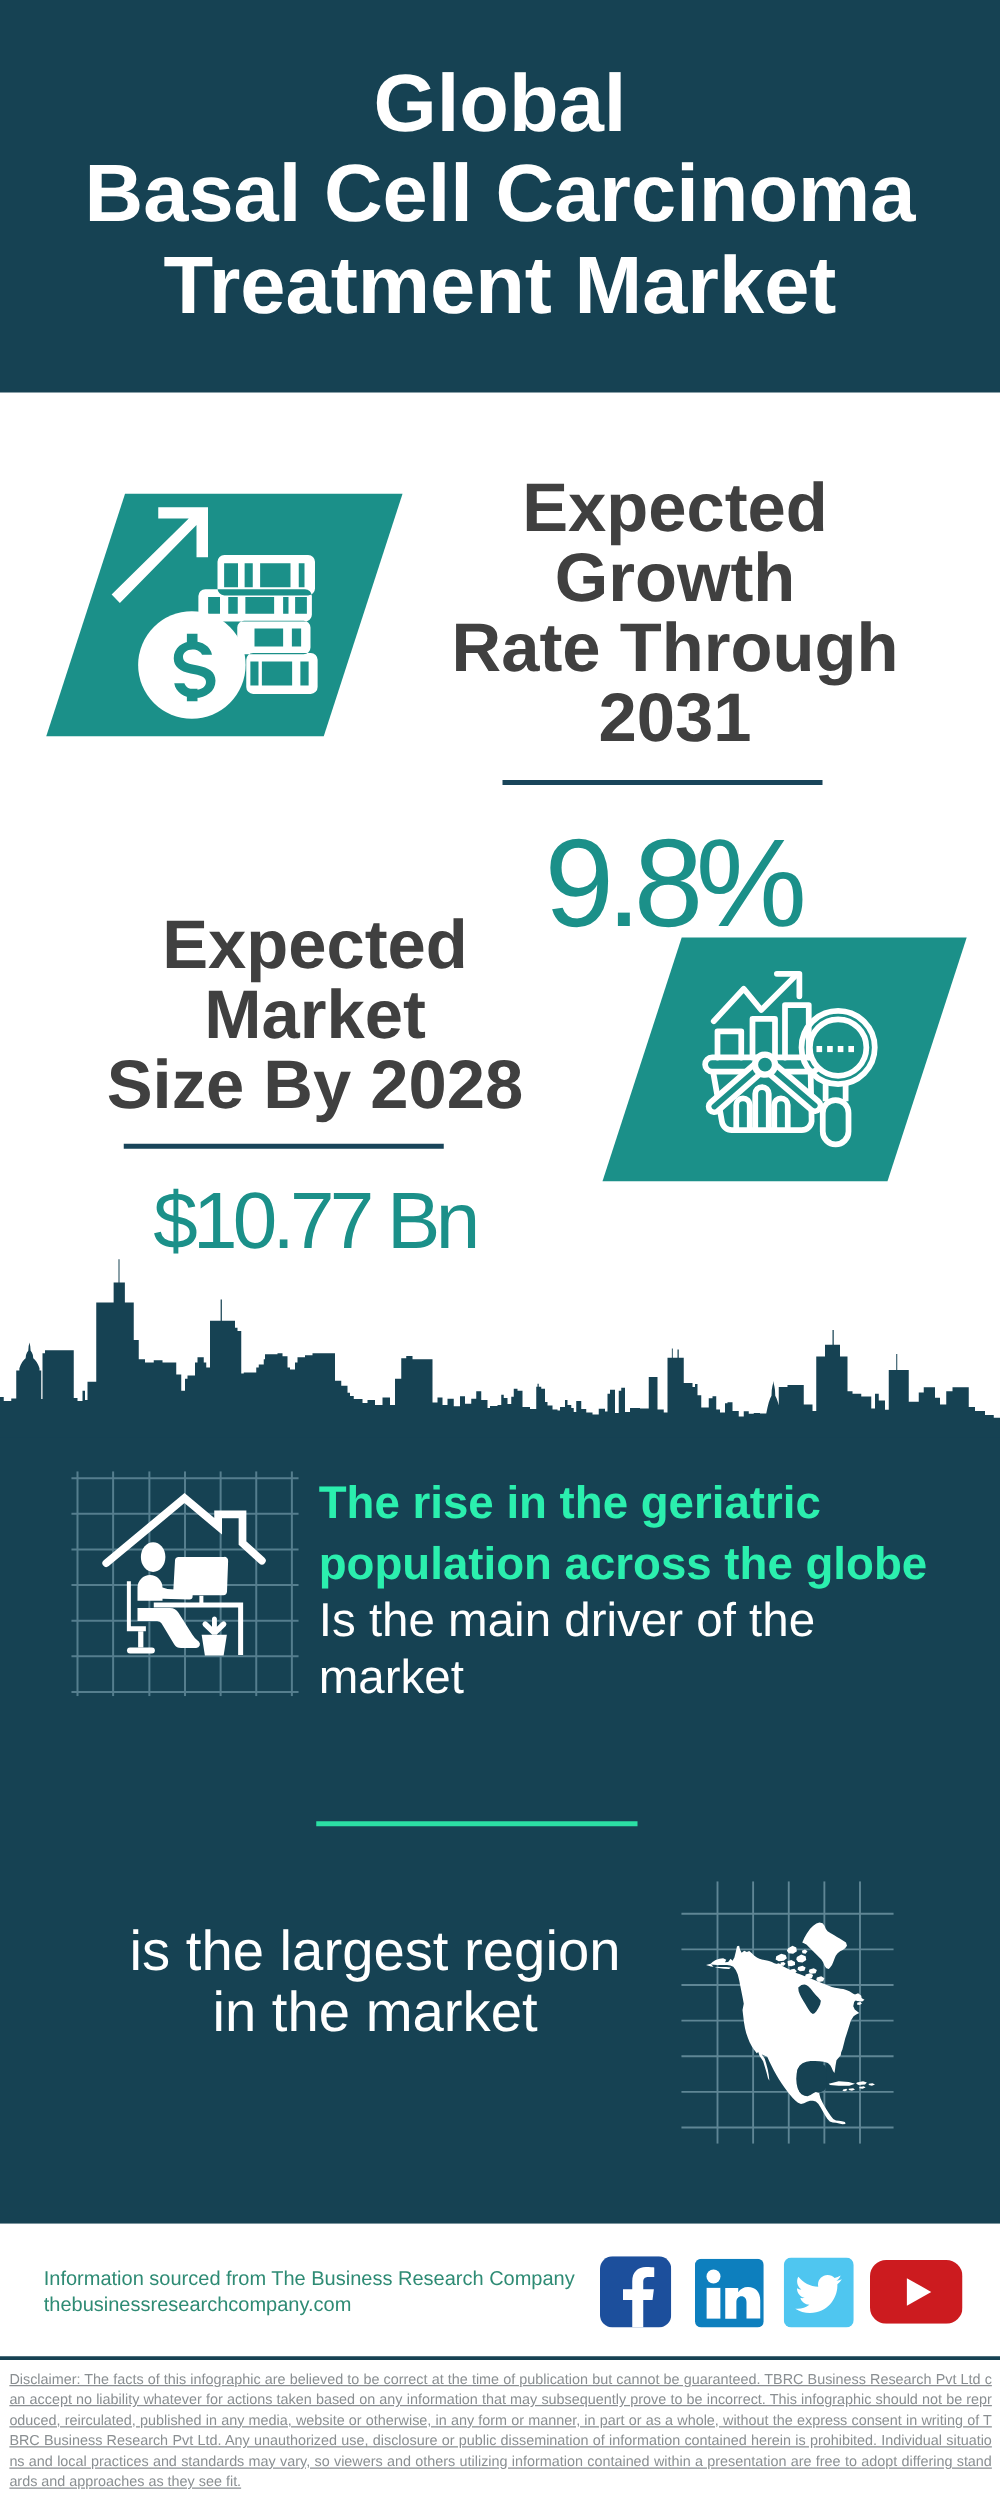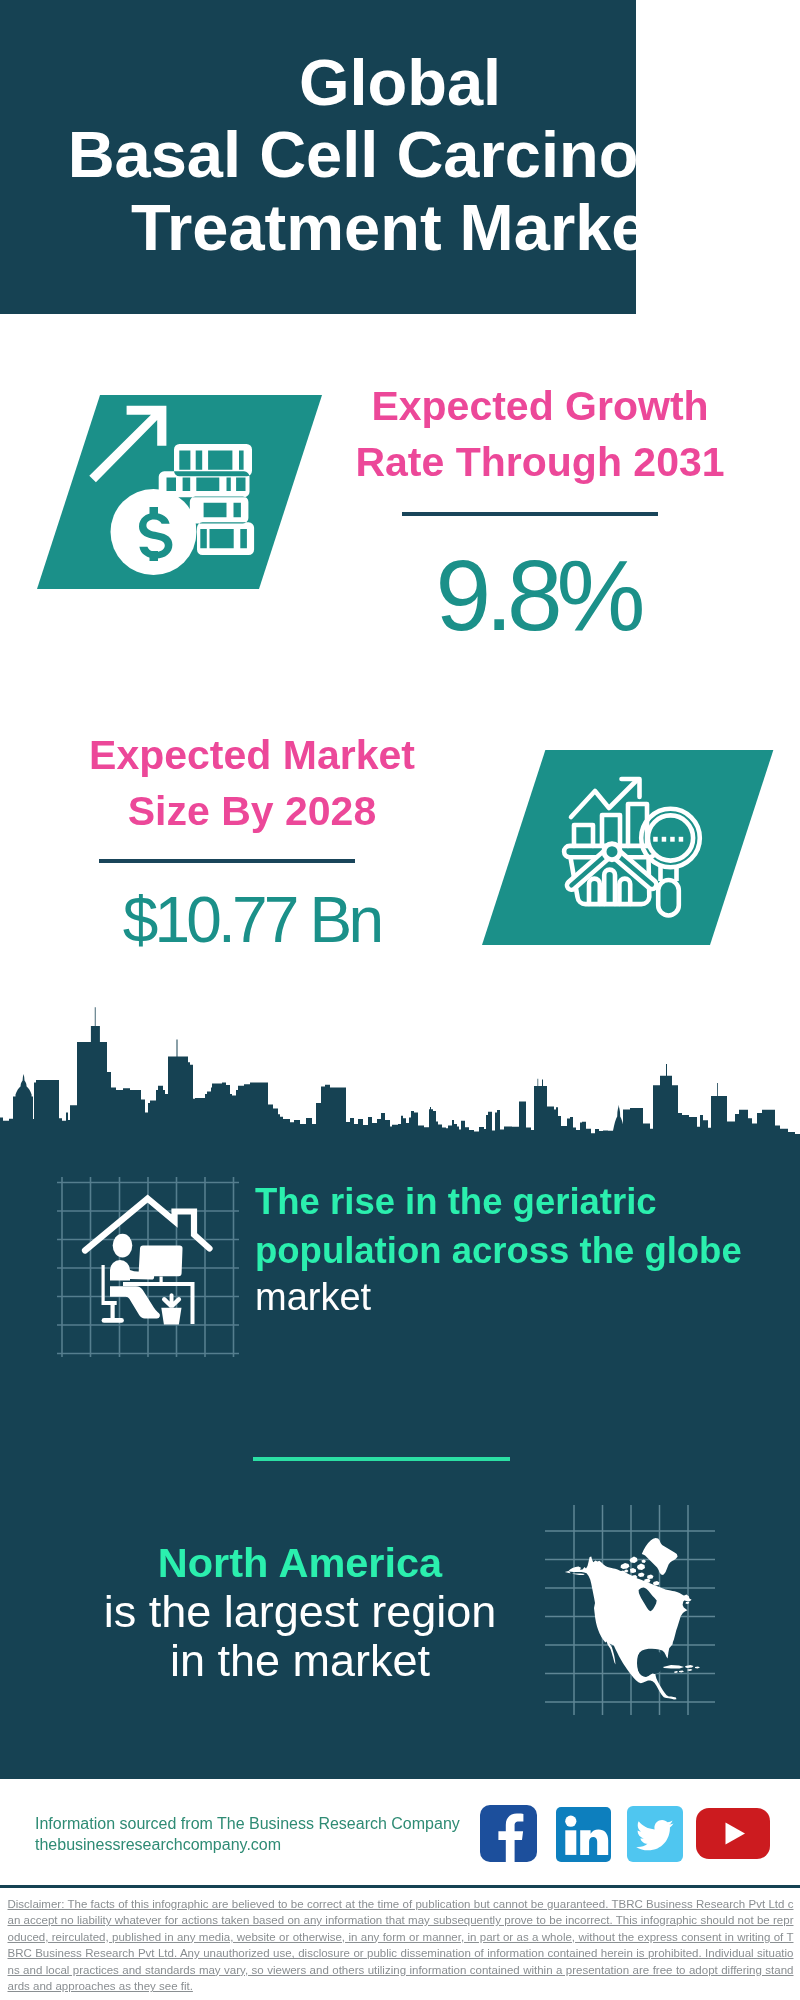--- a/index.html
+++ b/index.html
@@ -1,36 +1,36 @@
 <!DOCTYPE html>
 <html><head>
 <meta charset="utf-8">
 <title>Global Basal Cell Carcinoma Treatment Market</title>
 <style>
   html,body{margin:0;padding:0;background:#ffffff;}
   body{width:800px;height:2000px;font-family:"Liberation Sans",sans-serif;overflow:hidden;}
   .page{position:relative;width:800px;height:2000px;overflow:hidden;background:#ffffff;}
 
   
-  .header{position:absolute;left:0;top:0;width:636px;height:314px;background:#164253;}
+  .header{position:absolute;left:0;top:0;width:800px;height:314px;background:#164253;}
   .header .title{position:absolute;left:0;top:46.5px;width:800px;text-align:center;color:#ffffff;
       font-weight:bold;font-size:65px;line-height:72.7px;letter-spacing:0px;}
 
   
   .para{position:absolute;background:#1b9089;}
   .para-1{left:37px;top:395px;width:222px;height:194px;
       transform:skewX(-18deg);transform-origin:bottom left;}
   .para-2{left:482px;top:750px;width:228px;height:195px;
       transform:skewX(-18deg);transform-origin:bottom left;}
 
   .icon-money{position:absolute;left:85px;top:398px;width:178px;height:182px;}
   .icon-chart{position:absolute;left:556px;top:772px;width:154px;height:150px;}
 
   .blk{position:absolute;}
-  .blk .hdr{color:#ec4899;font-weight:bold;font-size:41px;line-height:56px;text-align:center;}
+  .blk .hdr{color:#404040;font-weight:bold;font-size:55px;line-height:56px;text-align:center;}
   .blk .rule{height:3.5px;background:#19455a;margin:0 auto;width:256px;}
   .blk .val{color:#1b9089;font-weight:normal;font-size:100px;line-height:100px;text-align:center;
       letter-spacing:-6px;}
 
   .growth-blk{left:340px;top:378px;width:400px;}
   .growth-blk .rule{margin-top:22px;margin-left:62px;}
   .growth-blk .val{margin-top:29px;margin-left:-5px;}
   .size-blk{left:52px;top:727px;width:400px;}
   .size-blk .rule{margin-top:20px;width:256px;margin-left:47px;}
   .size-blk .val{margin-top:19px;font-size:64px;line-height:76px;letter-spacing:-3.8px;margin-left:-1px;}
@@ -191,41 +191,41 @@
   <g fill="#ffffff">
     <path d="M161.3,1307.8 h20.2 l-2.6,16.6 h-15.0 z"></path>
     <path d="M169.6,1294.8 a2.0,2.0 0 0 1 3.9,0 v6.6
              l4.0,-3.8 a2.2,2.2 0 0 1 3.1,3.1 l-7.1,6.9 v0.2 h-3.9 v-0.2
              l-7.1,-6.9 a2.2,2.2 0 0 1 3.1,-3.1 l4.0,3.8 z"></path>
   </g>
 </svg>
   <div class="driver-text">
     <span class="hi">The rise in the geriatric</span>
     <span class="hi">population across the globe</span>
+    <span class="lo">Is the main driver of the</span>
     <span class="lo">market</span>
   </div>
 
   <svg class="icon-map" viewBox="0 0 170 210">
   <g stroke="#5f8695" stroke-width="1.5" fill="none">
     <path d="M29,0 V210 M57.5,0 V210 M86,0 V210 M114.5,0 V210 M143,0 V210"></path>
     <path d="M0,26 H170 M0,54.5 H170 M0,83 H170 M0,111.5 H170 M0,140 H170 M0,168.5 H170 M0,197 H170"></path>
   </g>
   <g fill="#ffffff">
     <path d="M23.0,66.5 L25.0,64.5 L27.5,63.0 L30.5,62.0 L33.5,61.5 L36.0,62.8 L35.0,64.8 L37.5,64.6 L39.5,62.0 L41.0,63.5 L42.5,61.0 L43.5,57.0 L44.6,52.0 L46.3,51.6 L47.0,54.5 L48.3,57.2 L50.4,55.6 L52.5,56.6 L54.4,55.8 L56.5,57.6 L58.5,59.6 L60.5,61.0 L62.5,62.0 L64.5,62.6 L66.5,63.0 L68.5,63.4 L70.2,63.8 L72.5,64.6 L74.5,65.6 L76.5,66.2 L78.5,66.8 L80.5,67.6 L82.5,68.6 L84.5,69.6 L86.5,70.6 L88.5,71.6 L90.5,72.6 L92.5,73.6 L95.5,74.5 L98.0,75.6 L100.5,76.6 L103.0,77.6 L105.5,78.6 L108.0,79.6 L110.5,80.6 L113.0,81.6 L115.5,82.6 L118.0,83.6 L120.5,84.6 L123.0,85.1 L125.5,85.6 L127.5,85.9 L129.6,86.2 L132.0,87.0 L134.5,88.0 L137.0,89.5 L139.5,91.0 L142.0,92.5 L144.5,93.5 L146.6,94.8 L144.8,96.2 L142.3,96.0 L139.8,95.0 L138.3,96.5 L137.6,100.0 L138.8,102.5 L142.4,105.3 L139.9,106.5 L137.9,108.0 L135.7,111.3 L134.9,114.0 L133.4,118.8 L132.4,122.0 L131.2,125.5 L130.2,129.5 L128.9,134.5 L127.9,137.0 L127.6,139.2 L124.2,143.2 L123.4,147.5 L123.0,150.8 L122.6,153.4 L121.4,151.8 L120.3,149.2 L119.2,147.2 L117.3,145.4 L114.0,144.4 L110.5,144.0 L107.0,143.8 L103.5,143.8 L100.0,144.4 L97.0,145.6 L94.6,147.6 L93.0,150.4 L92.3,154.0 L92.0,158.0 L92.3,162.0 L93.2,165.8 L95.2,168.8 L97.8,170.6 L100.6,171.4 L103.2,170.6 L105.4,169.0 L107.2,167.2 L108.8,166.2 L110.2,167.6 L110.6,170.6 L111.4,173.6 L112.8,176.6 L114.4,179.6 L116.2,182.6 L118.0,185.4 L119.8,188.0 L121.6,190.2 L123.8,191.4 L126.2,191.6 L128.6,192.0 L131.0,192.6 L131.4,194.2 L129.0,194.4 L126.4,193.8 L123.8,193.2 L121.2,193.0 L118.8,192.2 L116.8,190.0 L115.0,187.2 L113.2,184.0 L111.4,180.8 L109.6,178.0 L107.6,176.2 L105.4,175.6 L103.0,175.6 L100.6,176.4 L98.2,177.6 L95.8,178.2 L93.4,177.2 L91.2,175.4 L89.0,173.2 L86.8,170.6 L84.6,167.8 L82.4,164.8 L80.2,161.6 L78.0,158.2 L76.0,154.8 L74.0,151.2 L72.2,147.6 L70.4,144.0 L68.8,140.4 L64.4,138.5 L66.8,142.0 L68.0,146.0 L69.2,150.5 L70.0,155.0 L70.5,159.5 L69.4,157.5 L68.2,153.0 L66.9,148.5 L65.5,144.0 L62.6,139.5 L61.6,136.5 L60.4,137.5 L58.4,135.0 L56.4,132.0 L54.6,128.5 L53.2,125.0 L52.0,121.5 L51.0,117.5 L50.2,113.0 L49.6,108.0 L49.0,103.0 L50.0,98.0 L49.2,93.5 L48.2,88.5 L47.2,83.5 L46.2,78.5 L45.2,74.5 L43.6,71.0 L41.6,68.3 L39.2,67.4 L36.6,67.0 L34.0,67.0 L31.4,67.0 L28.8,67.0 L26.2,66.8 Z"></path>
     <path d="M23.5,66.0 L19.8,66.9 L23.8,68.1 L27.8,68.6 L31.8,68.6 L35.8,68.6 L39.8,68.9 L38.3,70.1 L34.3,69.9 L29.8,69.3 L25.8,68.3 Z"></path>
     <path d="M96.8,48.9 L98.6,45.0 L100.6,41.5 L103.1,38.0 L105.6,35.5 L108.1,33.8 L110.6,32.9 L113.1,33.5 L114.6,35.5 L115.6,38.0 L117.1,40.0 L119.6,41.5 L122.1,43.0 L124.6,44.5 L127.1,46.0 L129.6,47.5 L131.8,48.9 L132.6,51.5 L131.1,53.5 L129.1,55.0 L127.1,56.0 L125.1,57.5 L123.6,59.5 L122.6,62.0 L121.6,64.5 L120.6,67.0 L119.1,69.0 L118.0,70.1 L116.1,69.5 L114.6,67.5 L113.6,65.0 L112.1,62.5 L110.1,60.5 L108.1,58.5 L106.1,56.5 L104.1,54.5 L102.1,52.5 L100.1,50.5 L98.1,49.5 Z"></path>
     <path d="M76.0,60.0 L80.0,58.0 L83.5,59.0 L84.5,61.5 L82.0,63.5 L78.0,64.0 L75.5,62.5 ZM85.5,53.5 L89.0,51.5 L92.0,53.0 L92.5,56.0 L89.5,58.0 L86.0,57.5 L84.5,55.5 ZM92.5,60.5 L96.0,58.5 L99.5,60.0 L100.0,63.0 L97.0,65.0 L93.5,64.5 L92.0,62.5 ZM85.0,64.0 L88.0,63.0 L91.0,64.5 L91.0,67.0 L88.0,68.0 L85.5,67.5 ZM74.5,66.5 L78.0,65.5 L80.5,67.0 L79.5,69.5 L76.0,70.0 L74.0,68.5 ZM93.5,68.5 L97.0,67.5 L99.5,69.0 L98.5,71.5 L95.0,72.0 L93.0,70.5 ZM102.5,70.5 L106.0,69.5 L108.5,71.0 L107.5,73.5 L104.0,74.0 L102.0,72.5 ZM87.5,70.5 L90.5,70.0 L92.5,72.0 L90.5,74.0 L87.5,73.5 L86.5,72.0 ZM99.5,74.5 L103.0,73.5 L105.5,75.0 L104.5,77.5 L101.0,78.0 L99.0,76.5 ZM80.5,72.0 L83.5,71.5 L85.0,73.5 L83.0,75.0 L80.5,74.5 L79.5,73.0 ZM96.5,55.5 L99.0,54.5 L101.0,56.0 L99.5,58.0 L97.0,57.5 ZM79.5,65.0 L82.0,64.5 L83.5,66.0 L82.0,67.5 L79.5,67.0 ZM108.5,77.0 L112.0,76.0 L114.5,77.5 L113.5,80.0 L110.0,80.5 L108.0,79.0 Z"></path>
     <path d="M138.0,91.0 L141.5,89.5 L144.0,91.5 L144.5,94.5 L141.5,96.0 L138.5,95.0 L137.0,93.0 ZM132.0,101.0 L135.5,100.0 L137.0,102.0 L135.5,104.0 L132.5,104.5 L131.0,103.0 ZM141.0,97.0 L143.5,96.5 L144.5,98.0 L142.5,99.0 L140.5,98.5 Z"></path>
     <path d="M118.0,162.0 L126.0,160.0 L134.0,160.5 L139.0,162.0 L134.5,163.5 L126.0,163.5 L119.0,163.0 ZM140.5,161.0 L145.5,160.0 L148.5,161.0 L147.0,162.5 L142.0,163.0 L140.0,162.0 ZM150.0,162.0 L153.0,161.5 L155.0,162.5 L152.5,163.5 L150.0,163.0 ZM134.0,166.0 L137.5,165.5 L139.0,166.5 L136.5,167.5 L134.0,167.0 ZM142.5,164.5 L146.0,164.0 L147.5,165.0 L145.0,166.0 L142.5,165.5 ZM129.5,166.5 L132.0,166.0 L133.0,167.0 L131.0,168.0 L129.0,167.5 Z"></path>
   </g>
   <path d="M93.0,151.0 L95.0,148.5 L98.0,147.0 L101.5,146.2 L105.0,146.0 L108.5,146.2 L112.0,146.6 L115.0,147.4 L116.0,150.5 L116.3,154.5 L116.4,161.0 L116.0,164.7 L114.6,167.1 L112.2,168.3 L109.8,169.1 L107.6,168.5 L105.6,169.5 L103.4,170.9 L101.0,171.9 L98.6,171.5 L96.2,170.3 L94.4,168.3 L93.4,165.5 L93.0,162.0 L92.8,155.2 Z" fill="#164253"></path>
   <path d="M93.6,85.0 L96.1,83.0 L98.6,82.5 L100.0,82.9 L101.6,84.0 L103.6,86.0 L105.6,88.5 L107.6,91.0 L109.6,93.0 L111.7,95.6 L111.1,98.5 L109.6,101.5 L108.1,104.0 L106.6,105.5 L105.3,106.2 L103.6,105.0 L102.1,103.0 L100.6,100.5 L99.1,98.0 L97.6,95.5 L96.1,93.0 L94.9,90.5 L93.9,88.0 Z" fill="#164253"></path>
 </svg>
   <div class="region-text">
-    <span class="hi">North America</span>
     <span class="lo">is the largest region</span>
     <span class="lo">in the market</span>
   </div>
 
   <div class="footer"></div>
     <div class="src">
       <div>Information sourced from The Business Research Company</div>
       <div>thebusinessresearchcompany.com</div>
     </div>
 <div class="socials">

